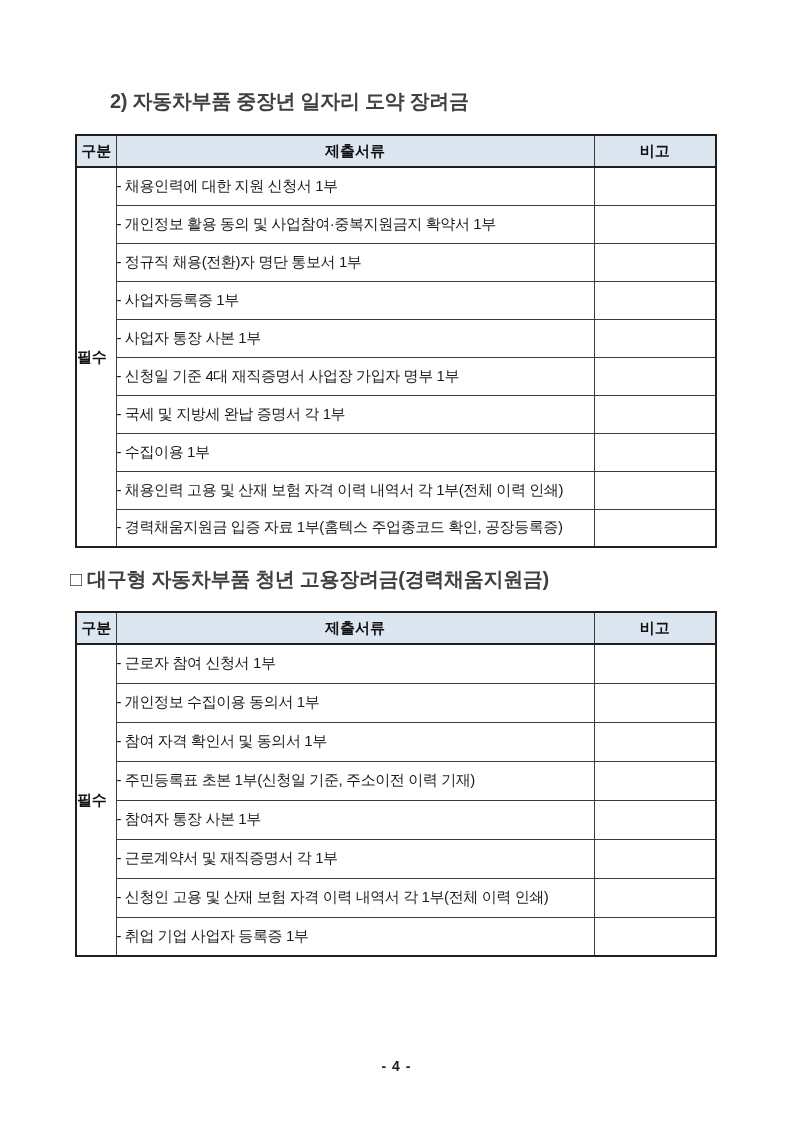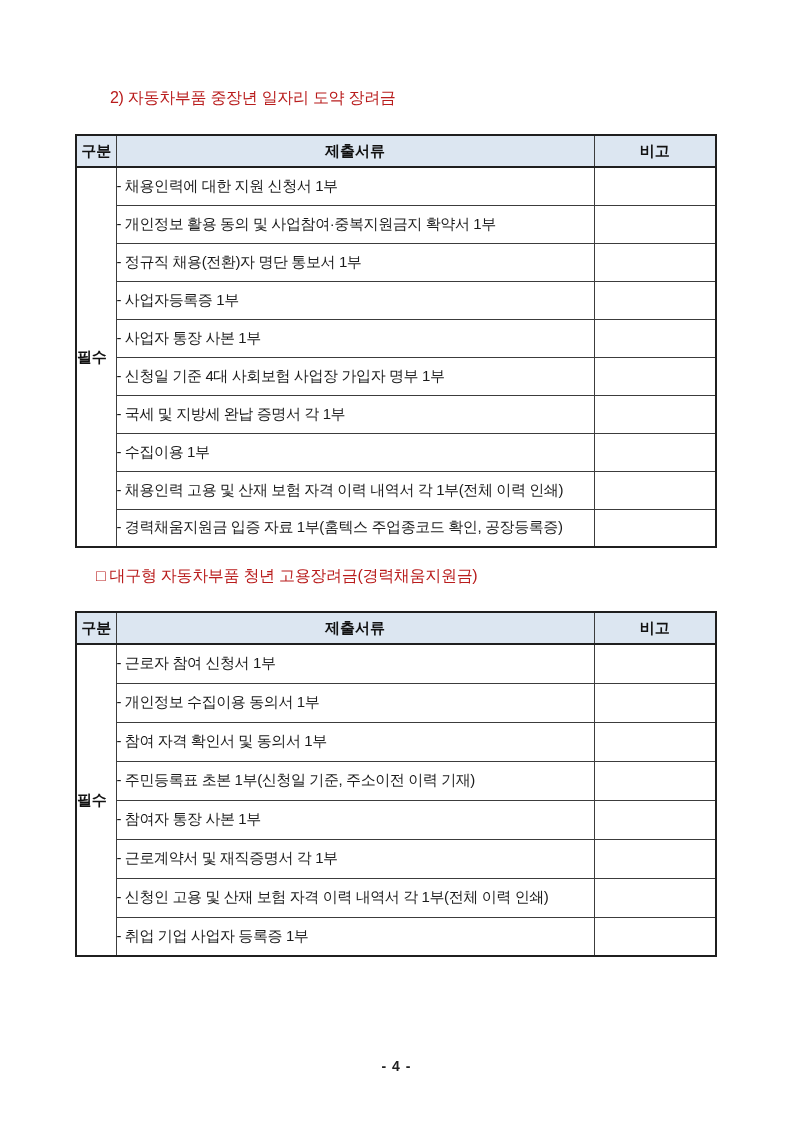--- a/index.html
+++ b/index.html
@@ -8,28 +8,28 @@
     width: 793px; height: 1121px;
     font-family: "Liberation Sans", sans-serif;
     color: #1a1a1a;
     position: relative;
     overflow: hidden;
   }
   .page { position: absolute; inset: 0; background: #ffffff; }
 
   .section-heading {
     position: absolute;
-    font-size: 16px;
-    font-weight: normal;
+    font-size: 20px;
+    font-weight: bold;
     letter-spacing: -0.3px;
     white-space: nowrap;
-    color: #b91c1c;
+    color: #404040;
   }
   #heading-1 { left: 110px; top: 88px; }
-  #heading-2 { left: 96px;  top: 566px; text-align: center; }
+  #heading-2 { left: 70px;  top: 566px; text-align: center; }
 
   table.doc-table {
     position: absolute;
     left: 75px;
     width: 640px;
     border-collapse: collapse;
     table-layout: fixed;
     border: 2px solid #1f1f1f;
   }
   #table-1 { top: 134px; }
@@ -112,21 +112,21 @@
       </tr>
       <tr>
         <td class="doc-cell">- 사업자등록증 1부</td>
         <td class="remark-cell"></td>
       </tr>
       <tr>
         <td class="doc-cell">- 사업자 통장 사본 1부</td>
         <td class="remark-cell"></td>
       </tr>
       <tr>
-        <td class="doc-cell">- 신청일 기준 4대 사회보험 사업장 가입자 명부 1부</td>
+        <td class="doc-cell">- 신청일 기준 4대 재직증명서 사업장 가입자 명부 1부</td>
         <td class="remark-cell"></td>
       </tr>
       <tr>
         <td class="doc-cell">- 국세 및 지방세 완납 증명서 각 1부</td>
         <td class="remark-cell"></td>
       </tr>
       <tr>
         <td class="doc-cell">- 수집이용 1부</td>
         <td class="remark-cell"></td>
       </tr>

